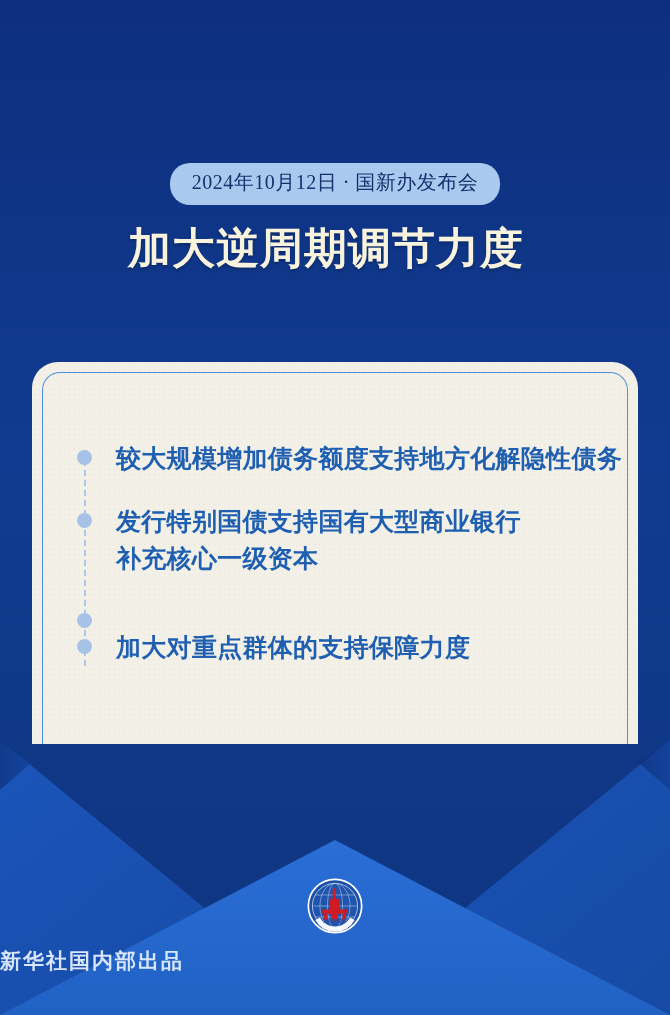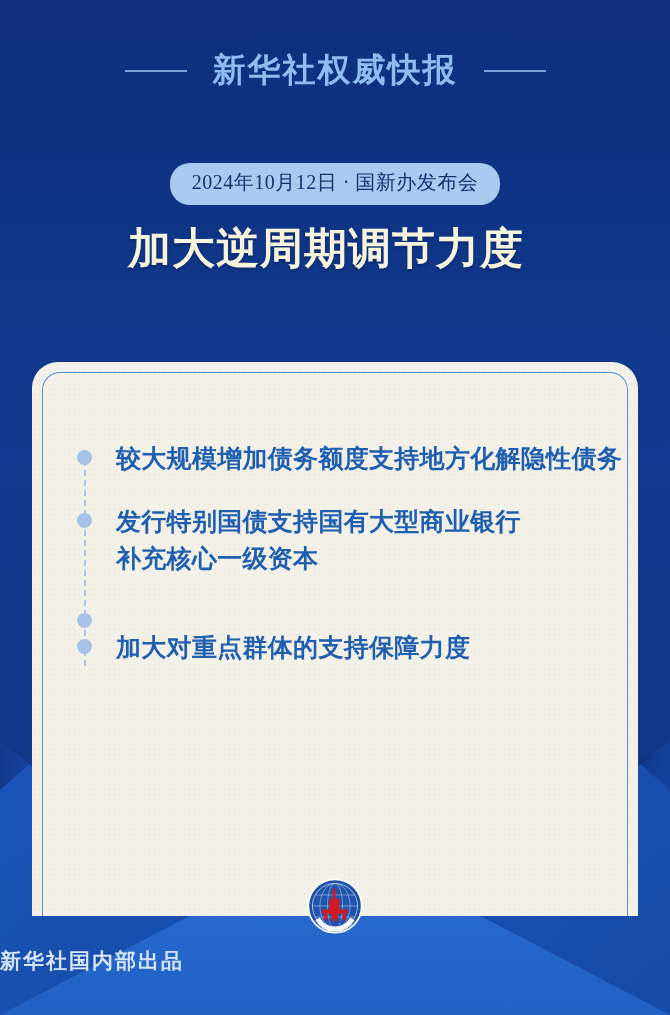--- a/index.html
+++ b/index.html
@@ -91,21 +91,21 @@
     text-shadow: 0 2px 3px rgba(0,0,0,.22);
   }
   .title-line { display: block; white-space: nowrap; }
 
   
   .card {
     position: absolute;
     left: 32px;
     top: 362px;
     width: 606px;
-    height: 554px;
+    height: 382px;
     background: #f2f0e7;
     border-radius: 26px 26px 0 0;
     box-shadow: 0 0 0 0 rgba(0,0,0,0);
   }
   .card-texture {
     position: absolute;
     inset: 0;
     border-radius: 26px 26px 0 0;
     opacity: .5;
     background-image:
@@ -211,25 +211,20 @@
 
     <polygon points="0,740 335,1015 0,1015" fill="url(#gmid)"></polygon>
     <polygon points="670,740 335,1015 670,1015" fill="url(#gmid)"></polygon>
 
     <polygon points="335,840 670,1015 0,1015" fill="url(#glight)"></polygon>
 
     <polygon points="0,740 0,790 32,762" fill="url(#gdark)" opacity="0.65"></polygon>
     <polygon points="670,740 670,790 638,762" fill="url(#gdark)" opacity="0.65"></polygon>
   </svg>
 
-  <div class="header">
-    <span class="rule"></span>
-    <span class="header-title">新华社权威快报</span>
-    <span class="rule"></span>
-  </div>
 
   <div class="pill-wrap">
     <span class="pill">2024年10月12日 · 国新办发布会</span>
   </div>
 
   <div class="title">
     <span class="title-line">加大逆周期调节力度</span>
   </div>
 
   <div class="card">

